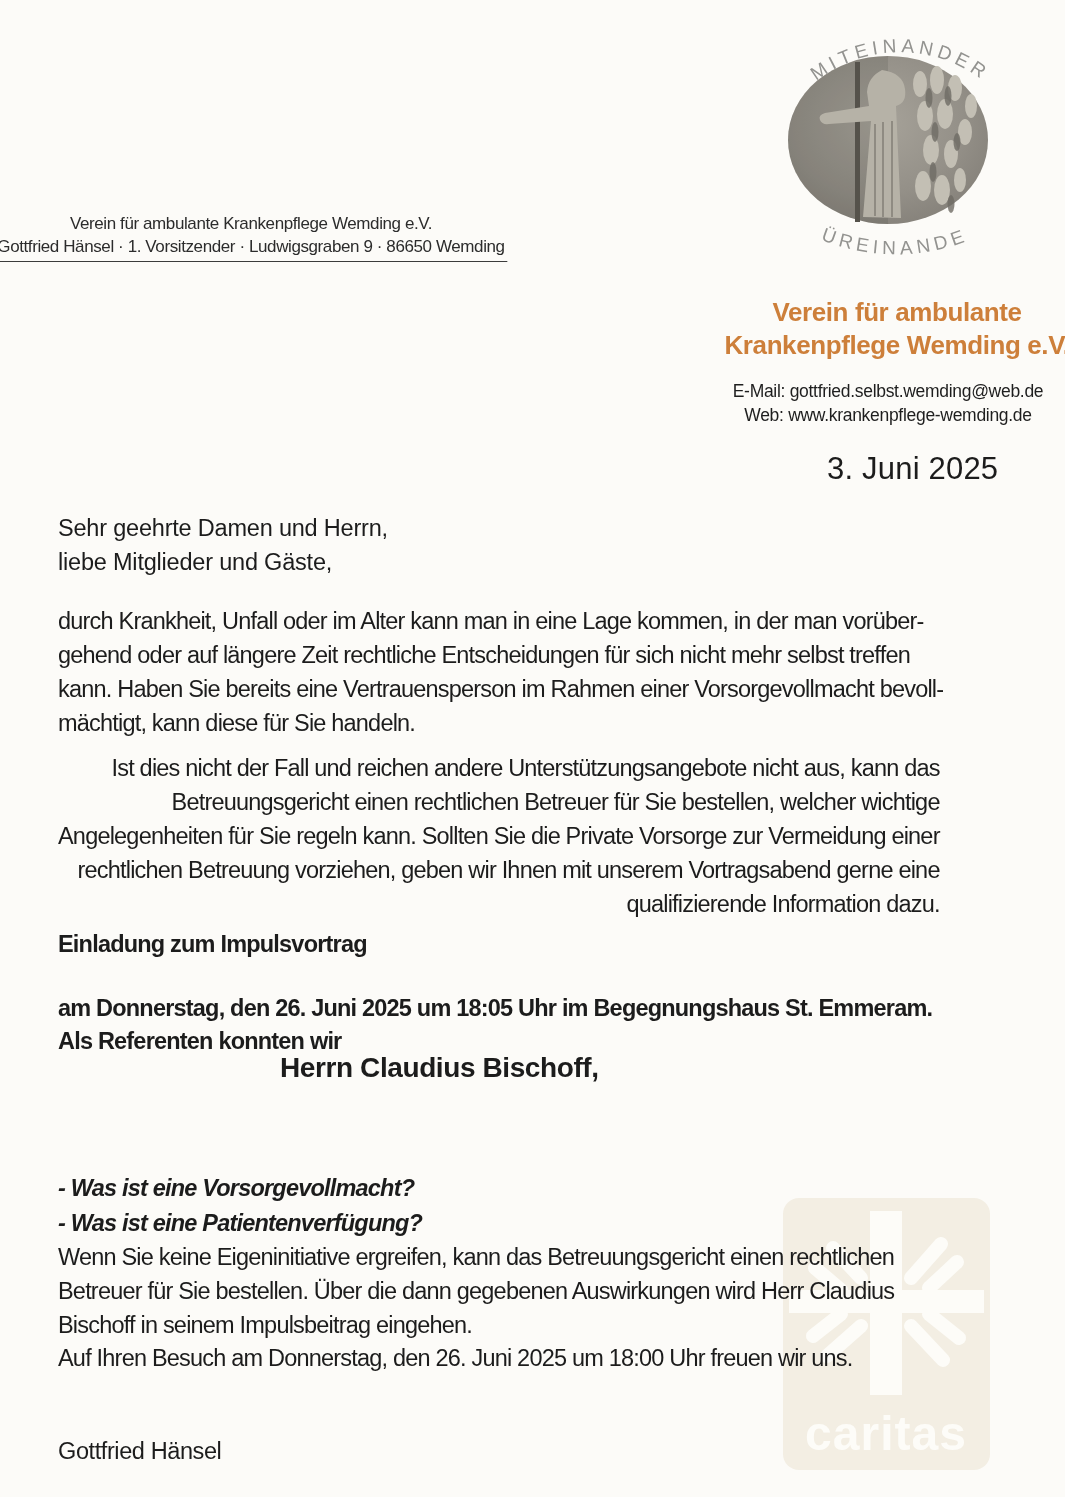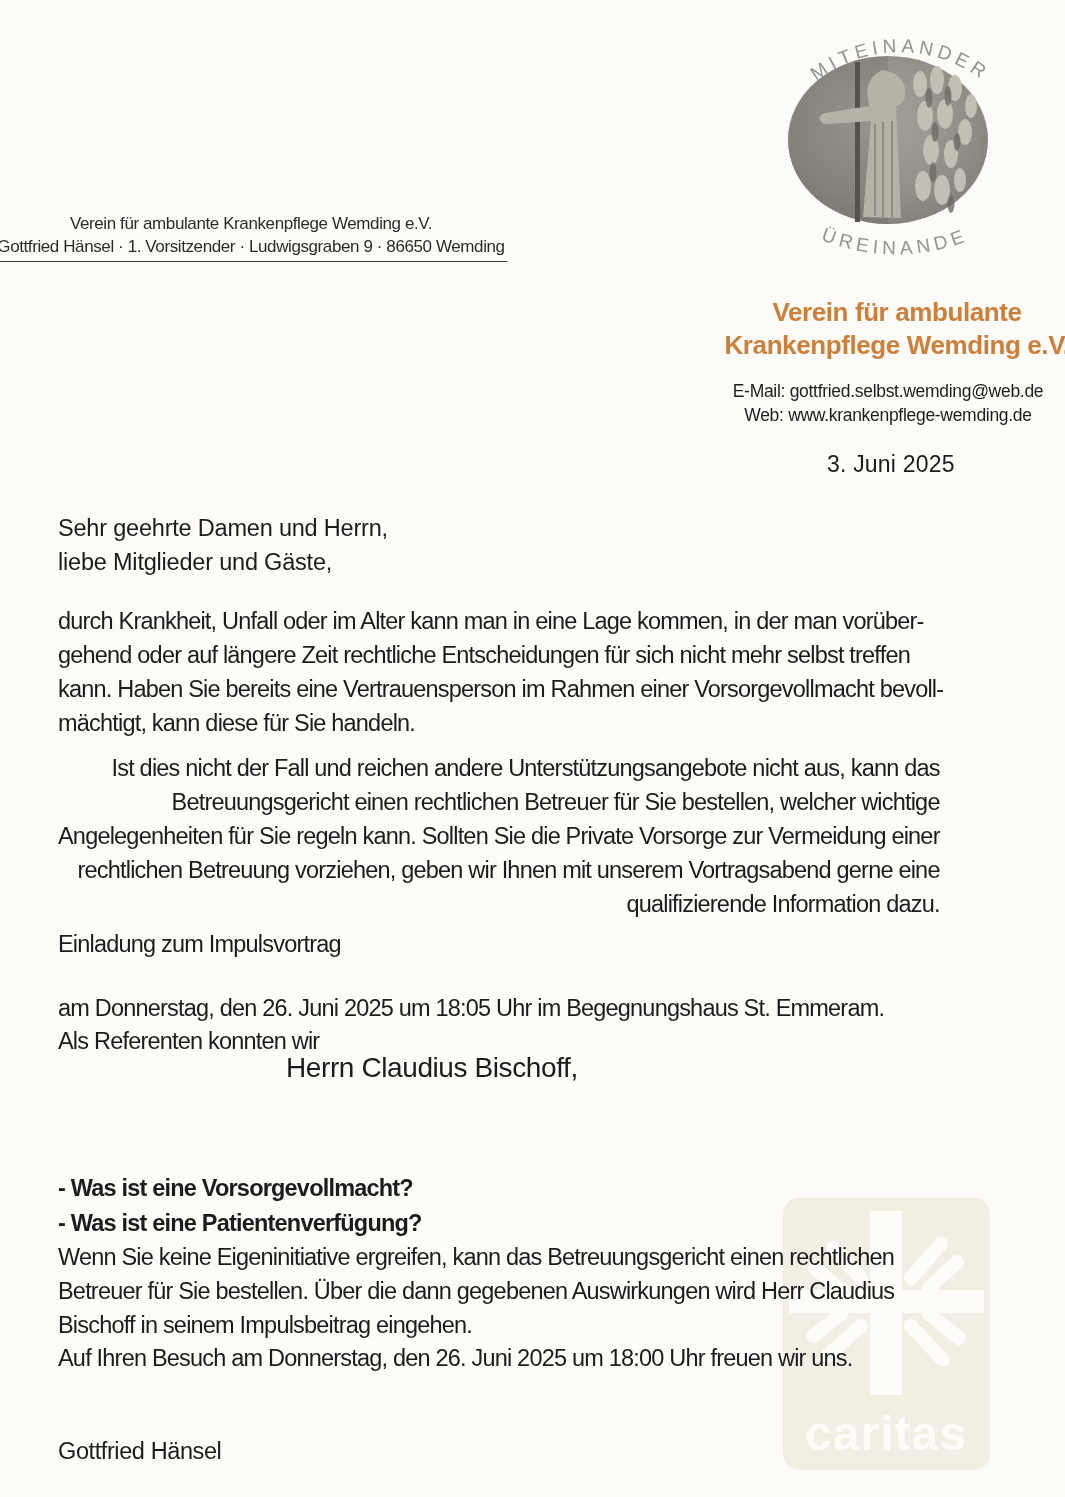--- a/index.html
+++ b/index.html
@@ -34,38 +34,38 @@
     width:max-content; text-align:center;
     color:#cd7f3a; font-weight:bold; font-size:26px; line-height:33px;
     letter-spacing:-0.4px; white-space:nowrap;
   }
   .contact {
     left:888px; top:380px; transform:translateX(-50%);
     width:max-content; text-align:center;
     font-size:17.5px; line-height:23.5px; color:#1e1e1e;
     letter-spacing:-0.3px; white-space:nowrap;
   }
-  .date { left:827px; top:451px; font-size:23px; letter-spacing:0.2px; }
+  .date { left:827px; top:451px; font-size:31px; letter-spacing:0.2px; }
 
   
   .bodytxt {
     left:58px; white-space:pre-line;
     font-size:23.5px; line-height:34px; letter-spacing:-0.8px;
   }
   .salutation { top:511px; letter-spacing:-0.2px; }
   .para1 { top:604px; }
   .para2 { top:751px;text-align:right; }
-  .b { font-weight:normal; }
+  .b { font-weight:bold; }
   .inv1       { top:927px; }
   .inv-title  { left:102px; top:954px; font-size:27px; letter-spacing:-0.5px; }
   .inv-when   { top:991px; }
   .inv-ref    { top:1024px; }
-  .inv-speaker{ left:280px; top:1051px; font-size:28px; letter-spacing:-0.4px;margin-left:6px; }
+  .inv-speaker{ left:280px; top:1051px; font-size:28px; letter-spacing:-0.4px; }
   .speakerdesc{ top:1087px; }
-  .topic { font-weight:bold; white-space:nowrap;text-align:center; }
+  .topic { font-weight:bold; font-style:italic; white-space:nowrap;text-align:center; }
   .topic1 { top:1171px; }
   .topic2 { top:1206px; }
   .para3 { top:1240px; }
   .closing { top:1341px; white-space:nowrap; }
   .sig { top:1397px; letter-spacing:-0.4px; line-height:36px; }
 </style>
 </head>
 <body>
 
 <div class="page">

